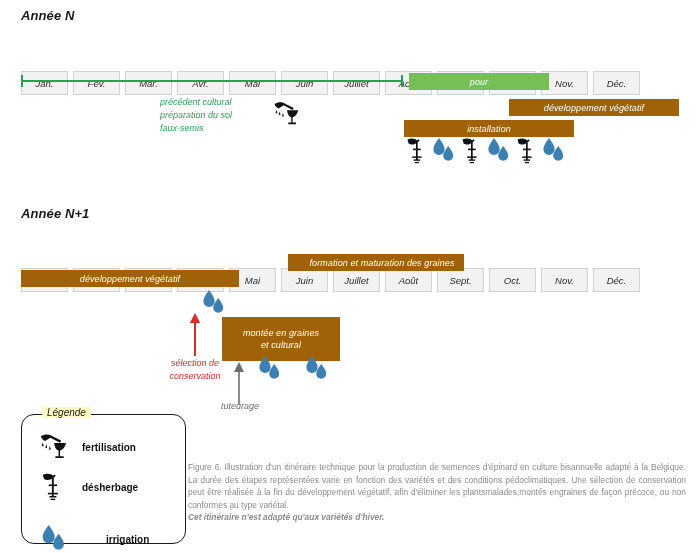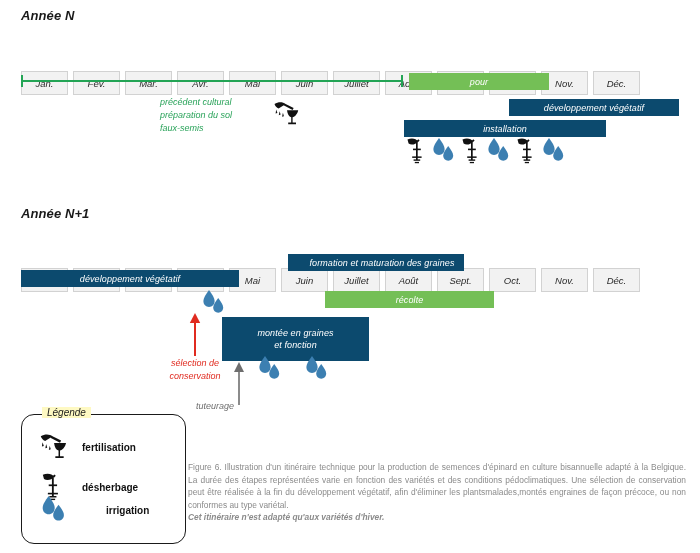--- a/index.html
+++ b/index.html
@@ -35,21 +35,21 @@
 
   
   .bar{
     height:17px;box-sizing:border-box;
     display:flex;align-items:center;justify-content:center;
     font-size:9px;font-style:italic;color:#ffffff;
     white-space:nowrap;overflow:hidden;
     letter-spacing:.1px;
   }
   .bar.green{background:#74bf56;}
-  .bar.gray{background:#0c4a6e;}
+  .bar.gray{background:#a16207;}
   .bar.tall{height:44px;line-height:1.35;flex-direction:column;}
 
   
   .measure{position:absolute;}
   .measure .shaft{
     position:absolute;left:0;top:5px;height:2px;background:#23a455;width:100%;
   }
   .measure .cap{
     position:absolute;top:0;width:2px;height:12px;background:#23a455;
   }
@@ -60,21 +60,21 @@
   .note-green{
     font-size:9px;font-style:italic;color:#2aa35a;
     line-height:1.45;white-space:nowrap;
   }
   .note-red{
     font-size:9px;font-style:italic;color:#e02b20;
     text-align:center;line-height:1.45;white-space:nowrap;
   }
   .note-gray{
     font-size:9px;font-style:italic;color:#6e6e6e;
-    text-align:left;line-height:1.45;white-space:nowrap;
+    text-align:center;line-height:1.45;white-space:nowrap;
   }
 
   
   .arrow{position:absolute;}
 
   
   .icon{display:block;}
   .icon-pair{position:absolute;display:flex;align-items:flex-start;gap:2px;}
 
   
@@ -136,21 +136,21 @@
   <div class="measure" style="left:21px;top:75px;width:382px;height:12px;">
     <div class="shaft"></div>
     <div class="cap left"></div>
     <div class="cap right"></div>
   </div>
 
   <div class="abs bar green" style="left:409px;top:73px;width:140px;">pour</div>
 
   <div class="abs bar gray" style="left:509px;top:99px;width:170px;">développement végétatif</div>
 
-  <div class="abs bar gray" style="left:404px;top:120px;width:202px;">installation</div>
+  <div class="abs bar gray" style="left:404px;top:120px;width:170px;">installation</div>
 
   <div class="abs note-green" style="left:160px;top:96px;width:150px;">
     <div>précédent cultural</div>
     <div>préparation du sol</div>
     <div>faux-semis</div>
   </div>
 
   <div class="abs" style="left:271px;top:99px;">
     <svg class="icon" width="30" height="30" viewBox="0 0 30 30" aria-hidden="true">
       <g fill="#111">
@@ -232,25 +232,24 @@
     <div class="month-cell">Sept.</div>
     <div class="month-cell">Oct.</div>
     <div class="month-cell">Nov.</div>
     <div class="month-cell">Déc.</div>
   </div>
 
   <div class="abs bar gray" style="left:21px;top:270px;width:218px;">développement végétatif</div>
 
   <div class="abs bar gray" style="left:288px;top:254px;width:176px;padding-left:12px;">formation et maturation des graines</div>
 
-  <div class="abs bar green" style="left:325px;top:291px;width:169px;">récolte</div>
-
-  <div class="abs bar gray tall" style="left:222px;top:317px;width:147px;text-align:center;">
+
+  <div class="abs bar gray tall" style="left:222px;top:317px;width:118px;text-align:center;">
     <span>montée en graines</span>
-    <span>et fonction</span>
+    <span>et cultural</span>
   </div>
 
   <div class="abs" style="left:200px;top:289px;">
     <svg class="icon" width="27" height="28" viewBox="0 0 27 28" aria-hidden="true">
       <path d="M9.0 1.0 C12.2 5.4 14.6 8.9 14.6 12.1 C14.6 15.6 12.1 18.0 9.0 18.0 C5.9 18.0 3.4 15.6 3.4 12.1 C3.4 8.9 5.8 5.4 9.0 1.0 Z" fill="#3c7fb1"></path>
       <path d="M18.2 9.0 C21.0 12.8 23.2 15.9 23.2 18.6 C23.2 21.7 21.0 23.8 18.2 23.8 C15.4 23.8 13.2 21.7 13.2 18.6 C13.2 15.9 15.4 12.8 18.2 9.0 Z" fill="#3c7fb1"></path>
     </svg>
   </div>
 
   <div class="abs" style="left:256px;top:355px;">
@@ -315,21 +314,21 @@
             <path d="M7.0 11.6 L14.8 11.6 L14.8 13.2 L7.0 13.2 Z"></path>
             <path d="M6.2 19.4 L15.6 19.4 L15.6 20.9 L6.2 20.9 Z"></path>
             <path d="M7.6 22.4 L14.2 22.4 L14.2 23.8 L7.6 23.8 Z"></path>
             <path d="M8.8 24.9 L13.0 24.9 L13.0 26.2 L8.8 26.2 Z"></path>
           </g>
         </svg>
       </span>
       <span class="legend-label">désherbage</span>
     </div>
 
-    <div class="legend-row" style="left:14px;top:80px;gap:36px;">
+    <div class="legend-row" style="left:14px;top:109px;gap:36px;">
       <span class="legend-ico">
         <svg class="icon" width="29" height="30" viewBox="0 0 27 28" aria-hidden="true">
           <path d="M9.0 1.0 C12.2 5.4 14.6 8.9 14.6 12.1 C14.6 15.6 12.1 18.0 9.0 18.0 C5.9 18.0 3.4 15.6 3.4 12.1 C3.4 8.9 5.8 5.4 9.0 1.0 Z" fill="#3c7fb1"></path>
           <path d="M18.2 9.0 C21.0 12.8 23.2 15.9 23.2 18.6 C23.2 21.7 21.0 23.8 18.2 23.8 C15.4 23.8 13.2 21.7 13.2 18.6 C13.2 15.9 15.4 12.8 18.2 9.0 Z" fill="#3c7fb1"></path>
         </svg>
       </span>
       <span class="legend-label">irrigation</span>
     </div>
   </div>
 

